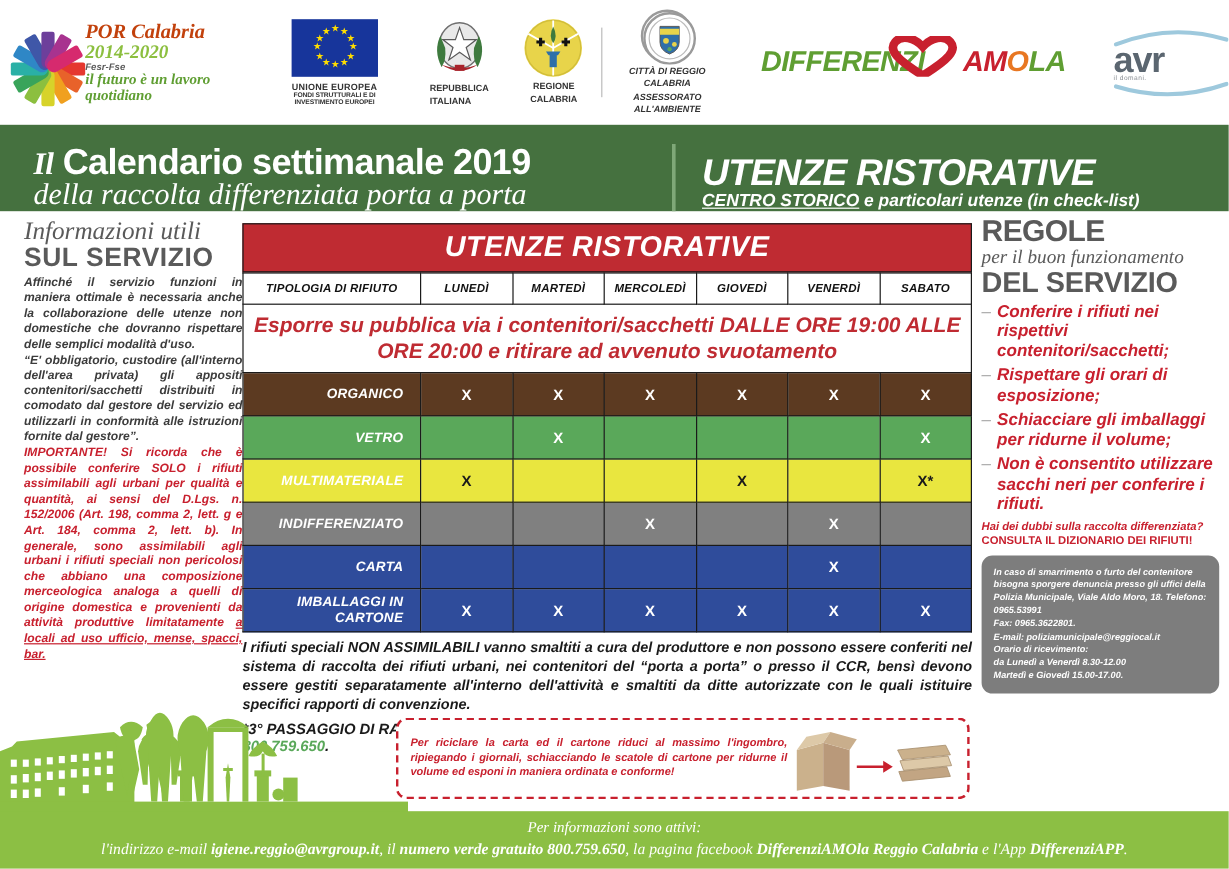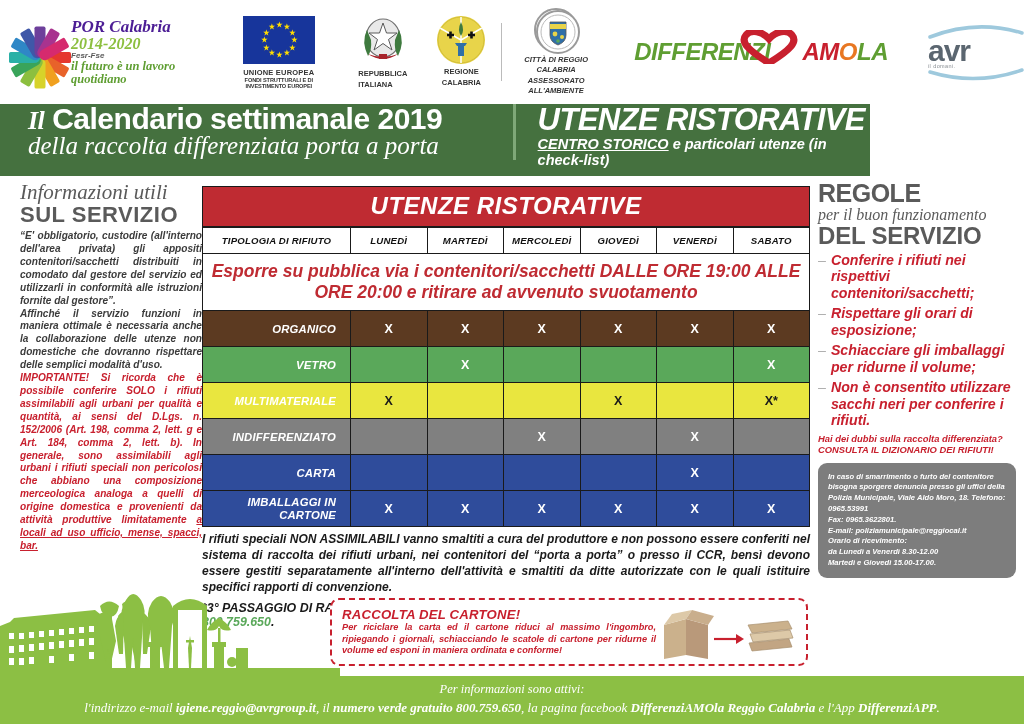--- a/index.html
+++ b/index.html
@@ -16,21 +16,21 @@
     position: absolute; left:0; top:0; width:1024px; height:104px;
     display:flex; align-items:center; background:#fff;
   }
   .logo-por { display:flex; align-items:center; margin-left:18px; }
   .pinwheel { position:relative; width:66px; height:66px; }
   .pinwheel i {
     position:absolute; left:50%; top:50%; width:31px; height:11px;
     border-radius:6px 2px 2px 6px; transform-origin: 0% 50%;
   }
   .por-txt { margin-left:10px; line-height:1.02; }
-  .por-txt .l1 { font-family:"Liberation Serif", serif; font-style:italic; font-weight:bold; font-size:17px; color:#4c1d95; }
+  .por-txt .l1 { font-family:"Liberation Serif", serif; font-style:italic; font-weight:bold; font-size:17px; color:#c2410c; }
   .por-txt .l2 { font-family:"Liberation Serif", serif; font-style:italic; font-weight:bold; font-size:16px; color:#8cbf3f; }
   .por-txt .l3 { font-style:italic; font-weight:bold; font-size:8px; color:#5b5b5b; }
   .por-txt .l4 { font-family:"Liberation Serif", serif; font-style:italic; font-weight:bold; font-size:12.5px; color:#5f9e32; }
 
   .logo-eu { margin-left:56px; text-align:center; }
   .euflag { width:72px; height:48px; background:#17359b; position:relative; margin:0 auto; }
   .euflag b {
     position:absolute; width:5px; height:5px; color:#ffdd00; font-size:7px;
     line-height:5px; text-align:center;
   }
@@ -58,22 +58,22 @@
   .diff-main .la { color:#5f9e32; }
   .diff-sub { font-family:"Liberation Serif", serif; font-style:italic; font-size:13px; color:#5f9e32; margin-top:-2px;}
   .heart { position:absolute; left:104px; top:-8px; width:62px; height:34px; }
 
   .logo-avr { margin-left:40px; text-align:left; position:relative; }
   .avr-t { font-size:30px; font-weight:bold; color:#5b6670; letter-spacing:-1px; line-height:1; }
   .avr-s { font-size:5.5px; color:#8a8f94; letter-spacing:.4px; margin-top:-3px;}
 
   
   .titlebar {
-    position:absolute; left:0; top:104px; width:870px; height:72px;
-    background:#45713f; display:flex; align-items:flex-start;
+    position:absolute; left:0; top:104px; width:1024px; height:72px;
+    background:#45713f; display:flex; align-items:flex-end;
   }
   .title-left { padding-left:28px; width:560px; }
   .tl-1 { color:#fff; font-size:30px; font-weight:bold; line-height:1.02; letter-spacing:-.5px;}
   .tl-1 .script { font-family:"Liberation Serif", serif; font-style:italic; font-weight:bold; font-size:26px;}
   .tl-2 { color:#fff; font-family:"Liberation Serif", serif; font-style:italic; font-size:25px; line-height:1.05; margin-top:-2px;}
   .title-sep { width:3px; height:56px; background:#7fa878; }
   .title-right { padding-left:22px; }
   .tr-1 { color:#fff; font-size:31px; font-weight:bold; font-style:italic; line-height:1.03; letter-spacing:-.6px;}
   .tr-2 { color:#fff; font-size:14.5px; font-weight:bold; font-style:italic; margin-top:0px;}
   .tr-2 u { text-decoration:underline; }
@@ -122,21 +122,21 @@
   .note2 .green { color:#5aa85a; }
 
   
   .rightcol { position:absolute; left:818px; top:182px; width:198px; }
   .rc-h1 { font-size:25px; font-weight:bold; color:#5a5a5a; letter-spacing:-.5px; line-height:.95; }
   .rc-h2 { font-family:"Liberation Serif", serif; font-style:italic; font-size:16px; color:#5a5a5a; line-height:1; margin-top:1px;}
   .rc-h3 { font-size:24px; font-weight:bold; color:#5a5a5a; letter-spacing:-.2px; line-height:1.05; margin-bottom:4px;}
   .rc-rule { display:flex; color:#c8202e; font-size:14.2px; font-weight:bold; font-style:italic; line-height:1.16; margin-bottom:4px;}
   .rc-rule .dash { color:#b0b0b0; margin-right:5px; font-weight:normal;}
   .rc-q1 { color:#c8202e; font-size:9.4px; font-weight:bold; font-style:italic; margin-top:4px;}
-  .rc-q2 { color:#c8202e; font-size:9.4px; font-weight:bold; font-style:italic; }
+  .rc-q2 { color:#c8202e; font-size:9.4px; font-weight:bold; }
   .infobox {
     margin-top:8px; background:#7d7d7d; color:#fff; border-radius:9px;
     padding:9px 10px; font-size:7.6px; font-style:italic; font-weight:bold; line-height:1.42;
   }
 
   
   .cardbox {
     position:absolute; left:330px; top:598px; width:478px; height:68px;
     border:2px dashed #c8202e; border-radius:9px; background:#fff;
     display:flex; align-items:center; padding:0 10px;
@@ -290,22 +290,22 @@
     <div class="title-sep"></div>
     <div class="title-right">
       <div class="tr-1">UTENZE RISTORATIVE</div>
       <div class="tr-2"><u>CENTRO STORICO</u><span> e particolari utenze (in check-list)</span></div>
     </div>
   </div>
 
   <div class="leftcol">
     <div class="lc-h1">Informazioni utili</div>
     <div class="lc-h2">SUL SERVIZIO</div>
+    <div class="lc-p">Affinché il servizio funzioni in maniera ottimale è necessaria anche la collaborazione delle utenze non domestiche che dovranno rispettare delle semplici modalità d'uso.</div>
     <div class="lc-p">“E' obbligatorio, custodire (all'interno dell'area privata) gli appositi contenitori/sacchetti distribuiti in comodato dal gestore del servizio ed utilizzarli in conformità alle istruzioni fornite dal gestore”.</div>
-    <div class="lc-p">Affinché il servizio funzioni in maniera ottimale è necessaria anche la collaborazione delle utenze non domestiche che dovranno rispettare delle semplici modalità d'uso.</div>
     <div class="lc-p red"><span>IMPORTANTE! Si ricorda che è possibile conferire SOLO i rifiuti assimilabili agli urbani per qualità e quantità, ai sensi del D.Lgs. n. 152/2006 (Art. 198, comma 2, lett. g e Art. 184, comma 2, lett. b). In generale, sono assimilabili agli urbani i rifiuti speciali non pericolosi che abbiano una composizione merceologica analoga a quelli di origine domestica e provenienti da attività produttive limitatamente </span><u>a locali ad uso ufficio, mense, spacci, bar.</u></div>
   </div>
 
   <div class="table-wrap">
     <div class="tbl-title">UTENZE RISTORATIVE</div>
     <table class="cal">
       <colgroup>
           <col class="c0">
           <col>
           <col>
@@ -472,21 +472,20 @@
       <rect x="89" y="64" width="5" height="7" fill="#fff"></rect>
       <path d="M126 12 q7 -12 15 0 q6 10 2 22 l-3 46 l-5 0 l-2 -30 l-2 30 l-5 0 l-3 -46 q-4 -12 3 -22 Z"></path>
       <path d="M142 24 q8 4 9 14 l-4 28 l-4 0 z"></path>
       <path d="M124 24 q-8 4 -9 14 l4 28 l4 0 z"></path>
       <path d="M152 14 q9 -12 18 0 q7 11 2 24 l-3 42 l-5 0 l-3 -26 l-3 26 l-5 0 l-3 -42 q-5 -13 2 -24 Z"></path>
     </g>
   </svg>
 
   <div class="cardbox">
     <div class="cb-txt">
-      <div class="cb-h">RACCOLTA DEL CARTONE!</div>
       <div class="cb-p">Per riciclare la carta ed il cartone riduci al massimo l'ingombro, ripiegando i giornali, schiacciando le scatole di cartone per ridurne il volume ed esponi in maniera ordinata e conforme!</div>
     </div>
     <div class="cb-img">
       <svg width="140" height="58" viewBox="0 0 140 58">
         <g>
           <path d="M8 22 L30 16 L30 52 L8 56 Z" fill="#cbb18c"></path>
           <path d="M30 16 L52 22 L52 56 L30 52 Z" fill="#b9997a"></path>
           <path d="M8 22 L16 11 L36 7 L30 16 Z" fill="#ddc9a8"></path>
           <path d="M30 16 L36 7 L58 13 L52 22 Z" fill="#c9ae8c"></path>
         </g>

